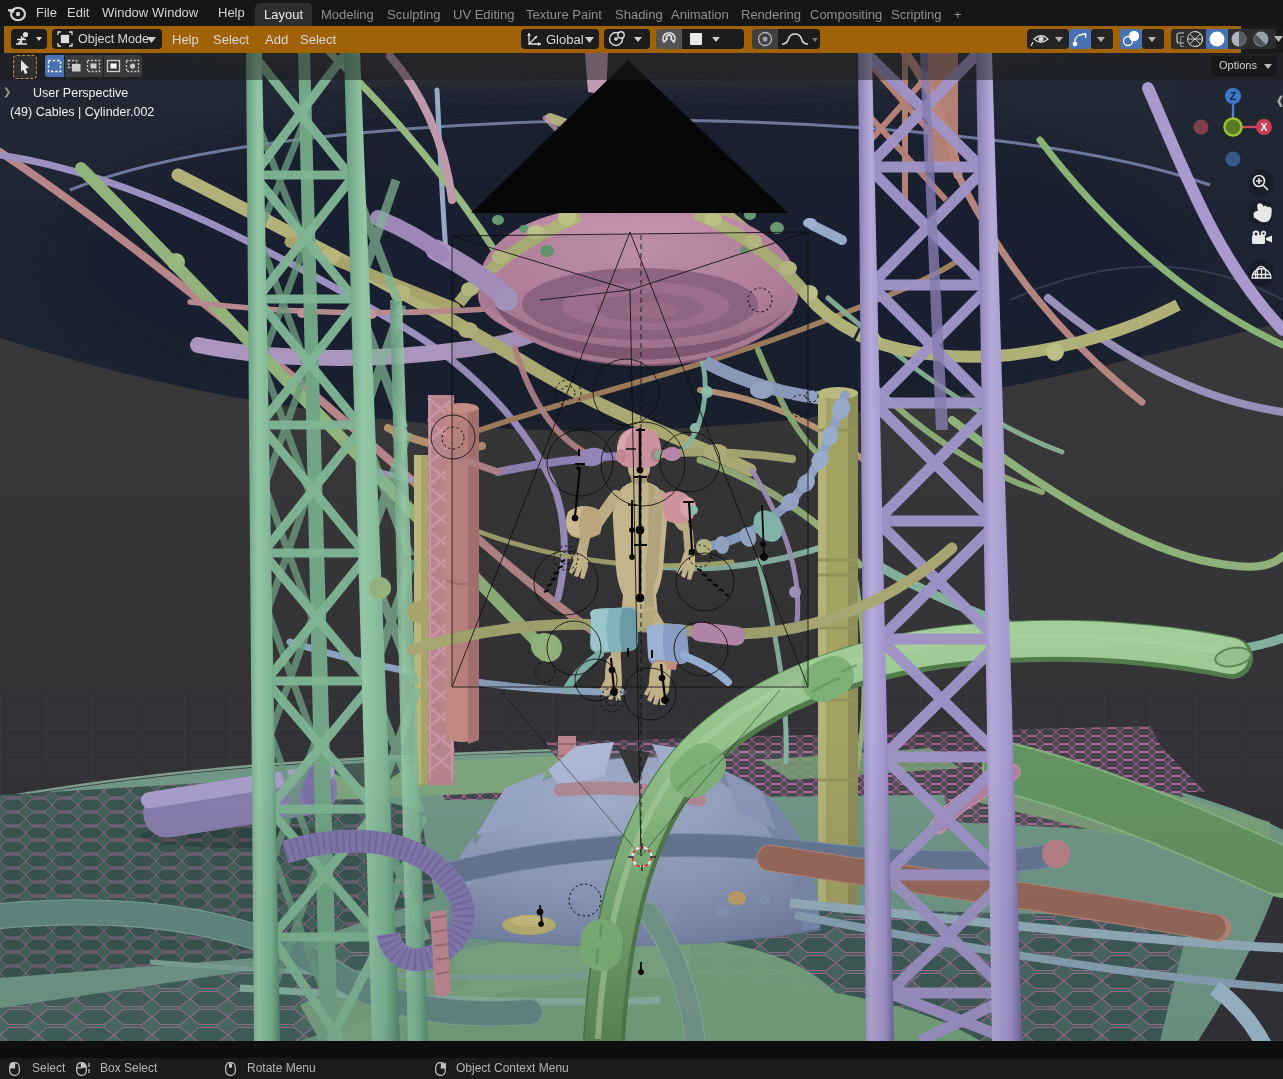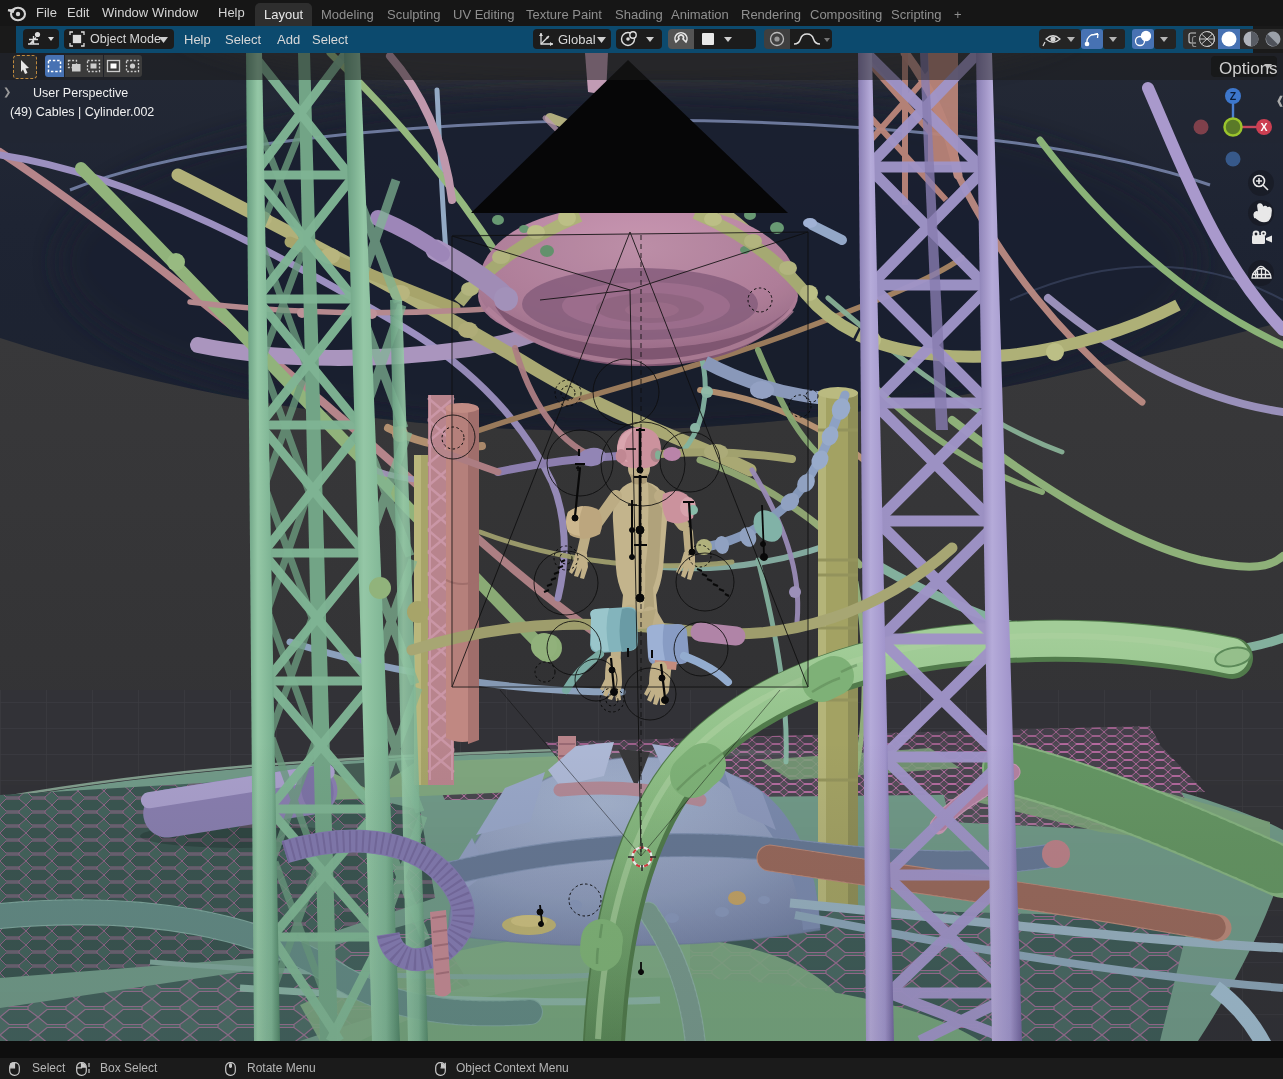--- a/index.html
+++ b/index.html
@@ -6,21 +6,21 @@
        font-family:"Liberation Sans",sans-serif;background:#1a1a1a;}
   .abs{position:absolute;}
   
   #topbar{position:absolute;left:0;top:0;width:1283px;height:26px;background:#161616;
           color:#d4d4d4;font-size:13px;padding-left:20px;}
   #topbar .menu{position:absolute;top:5px;}
   .tab{position:absolute;top:3px;height:23px;line-height:23px;color:#8f8f8f;
        border-radius:5px 5px 0 0;padding:0 9px;}
   .tab.active{background:#2e2e2e;color:#e8e8e8;}
   
-  #hdr2{position:absolute;left:16px;top:26px;width:1237px;height:27px;background:#0c4a6e;
+  #hdr2{position:absolute;left:4px;top:26px;width:1237px;height:27px;background:#a16207;
         color:#d8d8d8;font-size:13px;}
   .pill{position:absolute;top:3px;height:20px;background:#1c1c1c;border-radius:4px;}
   #hdr2 .menu{position:absolute;top:6px;}
   
   #toolrow{position:absolute;left:0;top:53px;width:1283px;height:27px;
            background:rgba(28,28,28,0.50);}
   
   #strip{position:absolute;left:0;top:1041px;width:1283px;height:17px;background:#0e0e0e;}
   #status{position:absolute;left:0;top:1058px;width:1283px;height:21px;background:#1b1b1b;
           color:#b5b5b5;font-size:12px;}
@@ -689,21 +689,21 @@
           <rect x="3.5" y="5.5" width="12" height="11" fill="none" stroke="#ccc" stroke-width="1.3"></rect>
           <rect x="6.5" y="8.5" width="6" height="5" fill="#fff"></rect>
         </svg>
     </div>
     <div class="abs" style="left:123px;top:2px;width:19px;height:22px;background:#3b3b3b;border-radius:0 3px 3px 0">
       <svg width="19" height="22" viewBox="0 0 19 22">
           <rect x="3.5" y="5.5" width="12" height="11" fill="none" stroke="#ccc" stroke-width="1.3" stroke-dasharray="2,1.6"></rect>
           <circle cx="9.5" cy="11" r="2.6" fill="#ccc"></circle>
         </svg>
     </div>
-    <div class="abs" style="left:1211px;top:3px;width:66px;height:21px;background:rgba(24,24,24,0.85);border-radius:4px;color:#d0d0d0;font-size:17px">
+    <div class="abs" style="left:1211px;top:3px;width:66px;height:21px;background:rgba(24,24,24,0.85);border-radius:4px;color:#d0d0d0;font-size:11px">
       <span style="position:absolute;left:8px;top:3px">Options</span>
       <svg width="8" height="5" style="position:absolute;right:5px;top:8px" viewBox="0 0 8 5">
           <path d="M0,0 l8,0 l-4,5 z" fill="#bbb"></path>
         </svg>
     </div>
   </div>
 
   <div id="vtext" class="abs" style="left:0;top:80px;width:400px;height:60px;color:#f0f0f0;font-size:12.5px">
     <span class="abs" style="left:3px;top:6px;color:#9a9a9a;font-size:10px">❯</span>
     <span class="abs" style="left:33px;top:6px">User Perspective</span>

